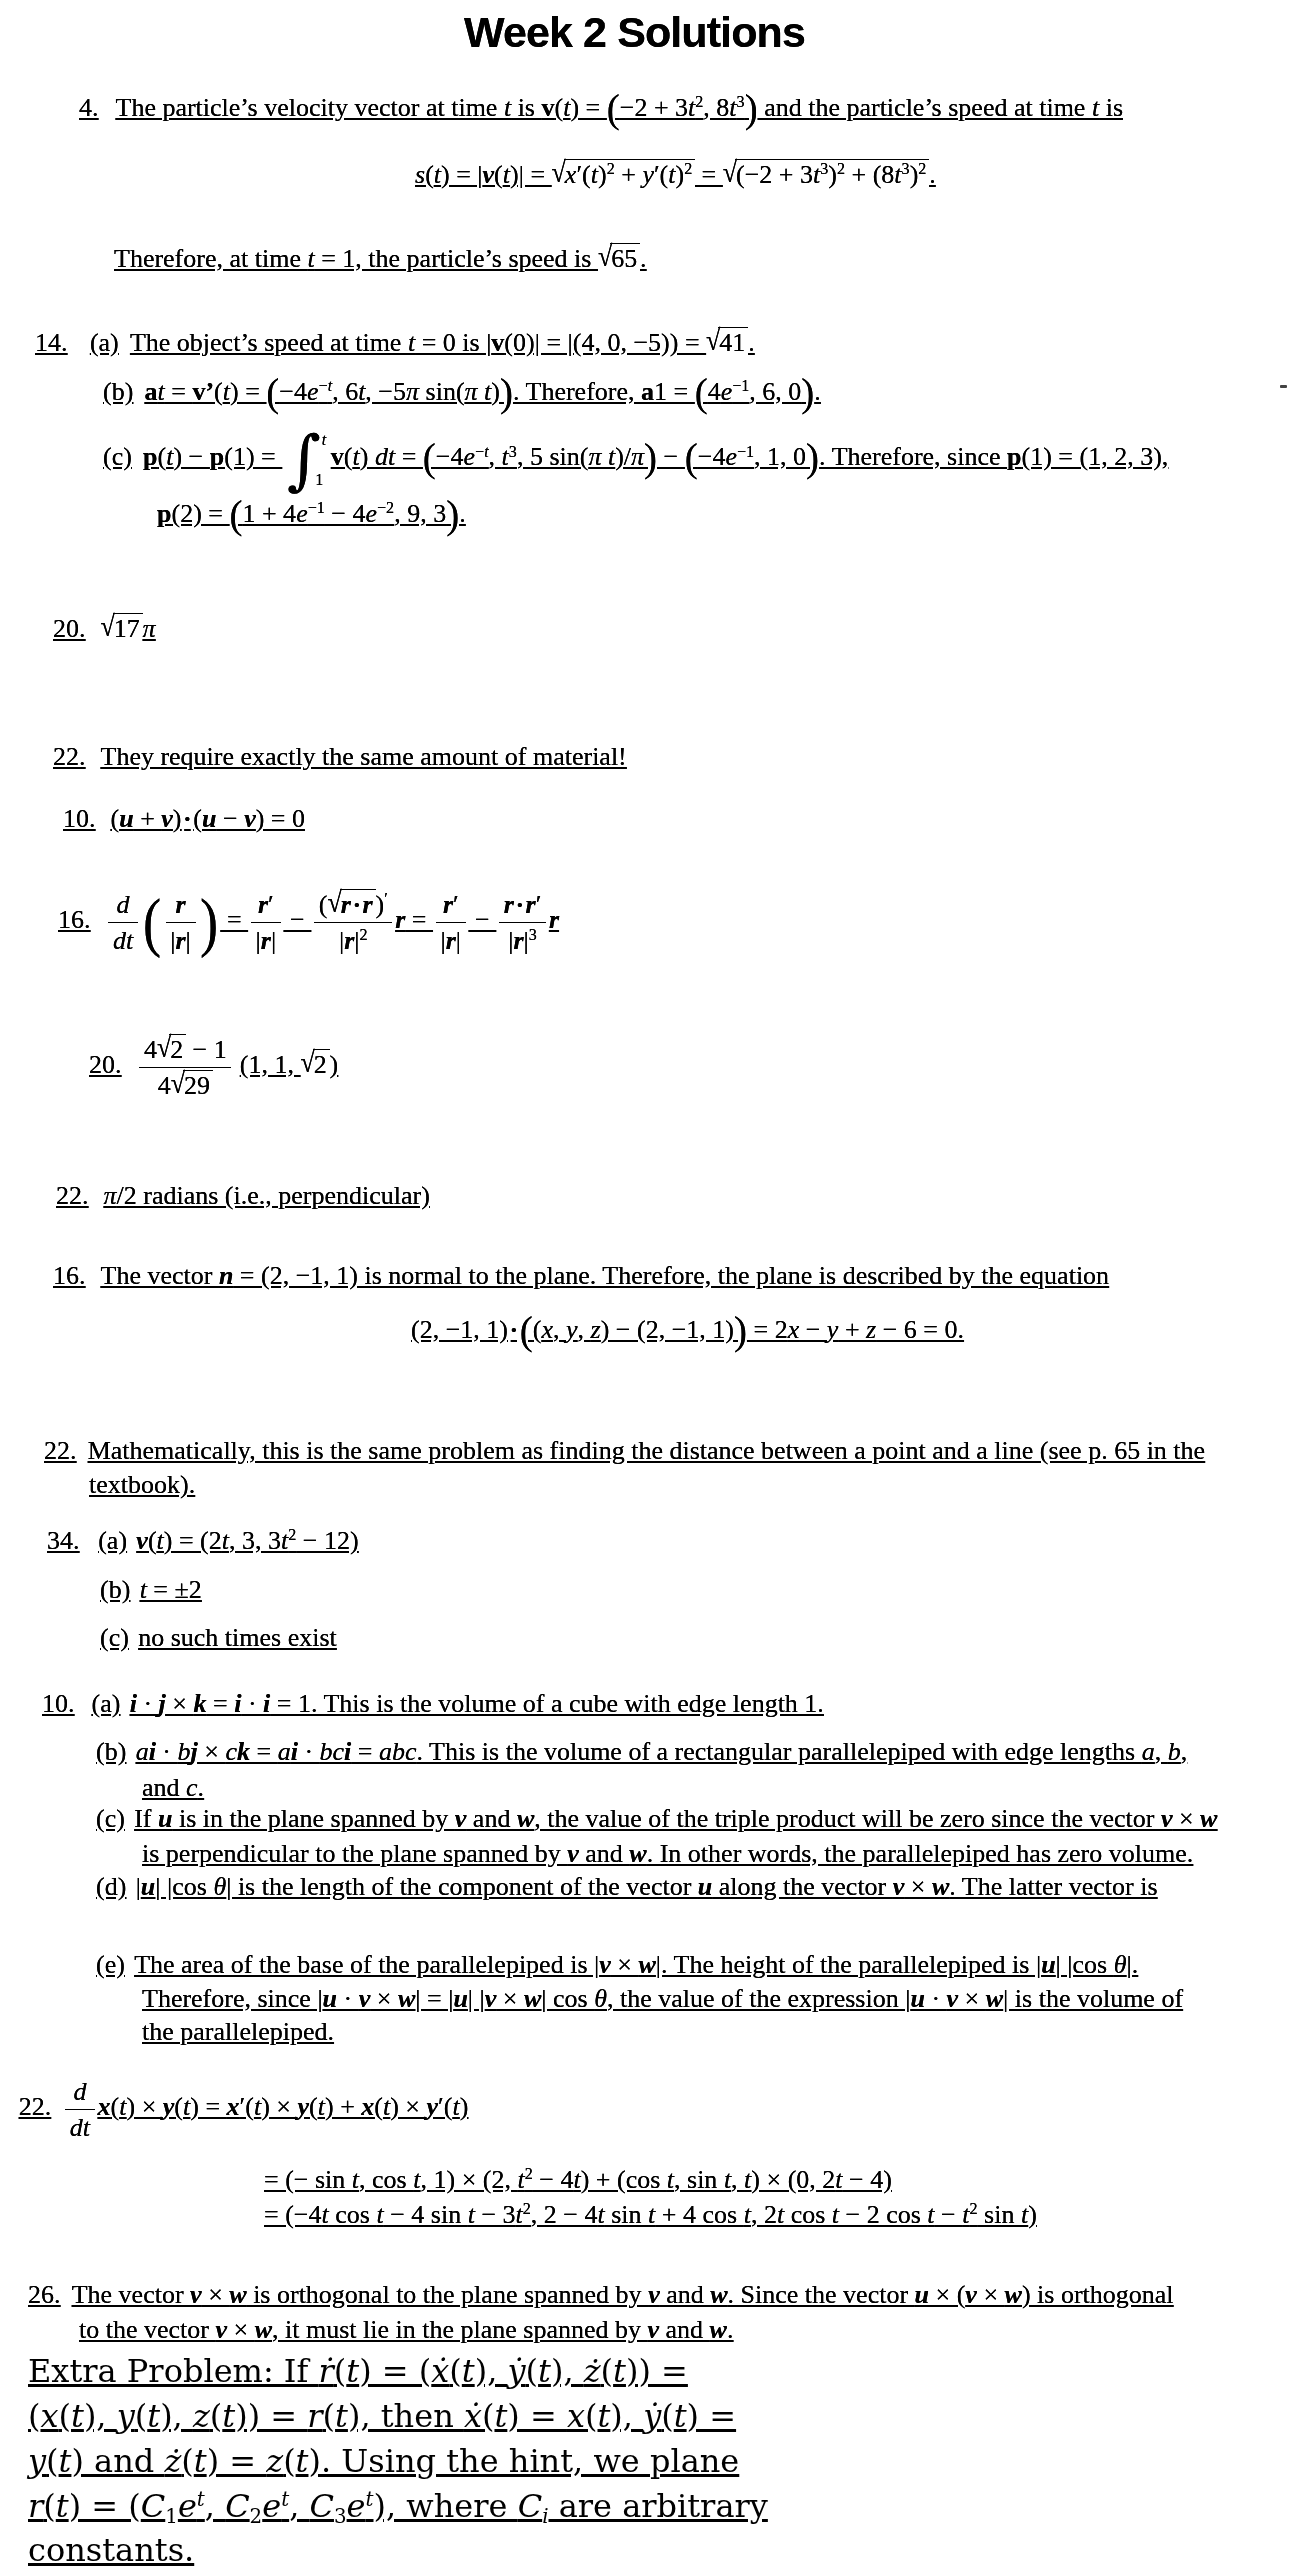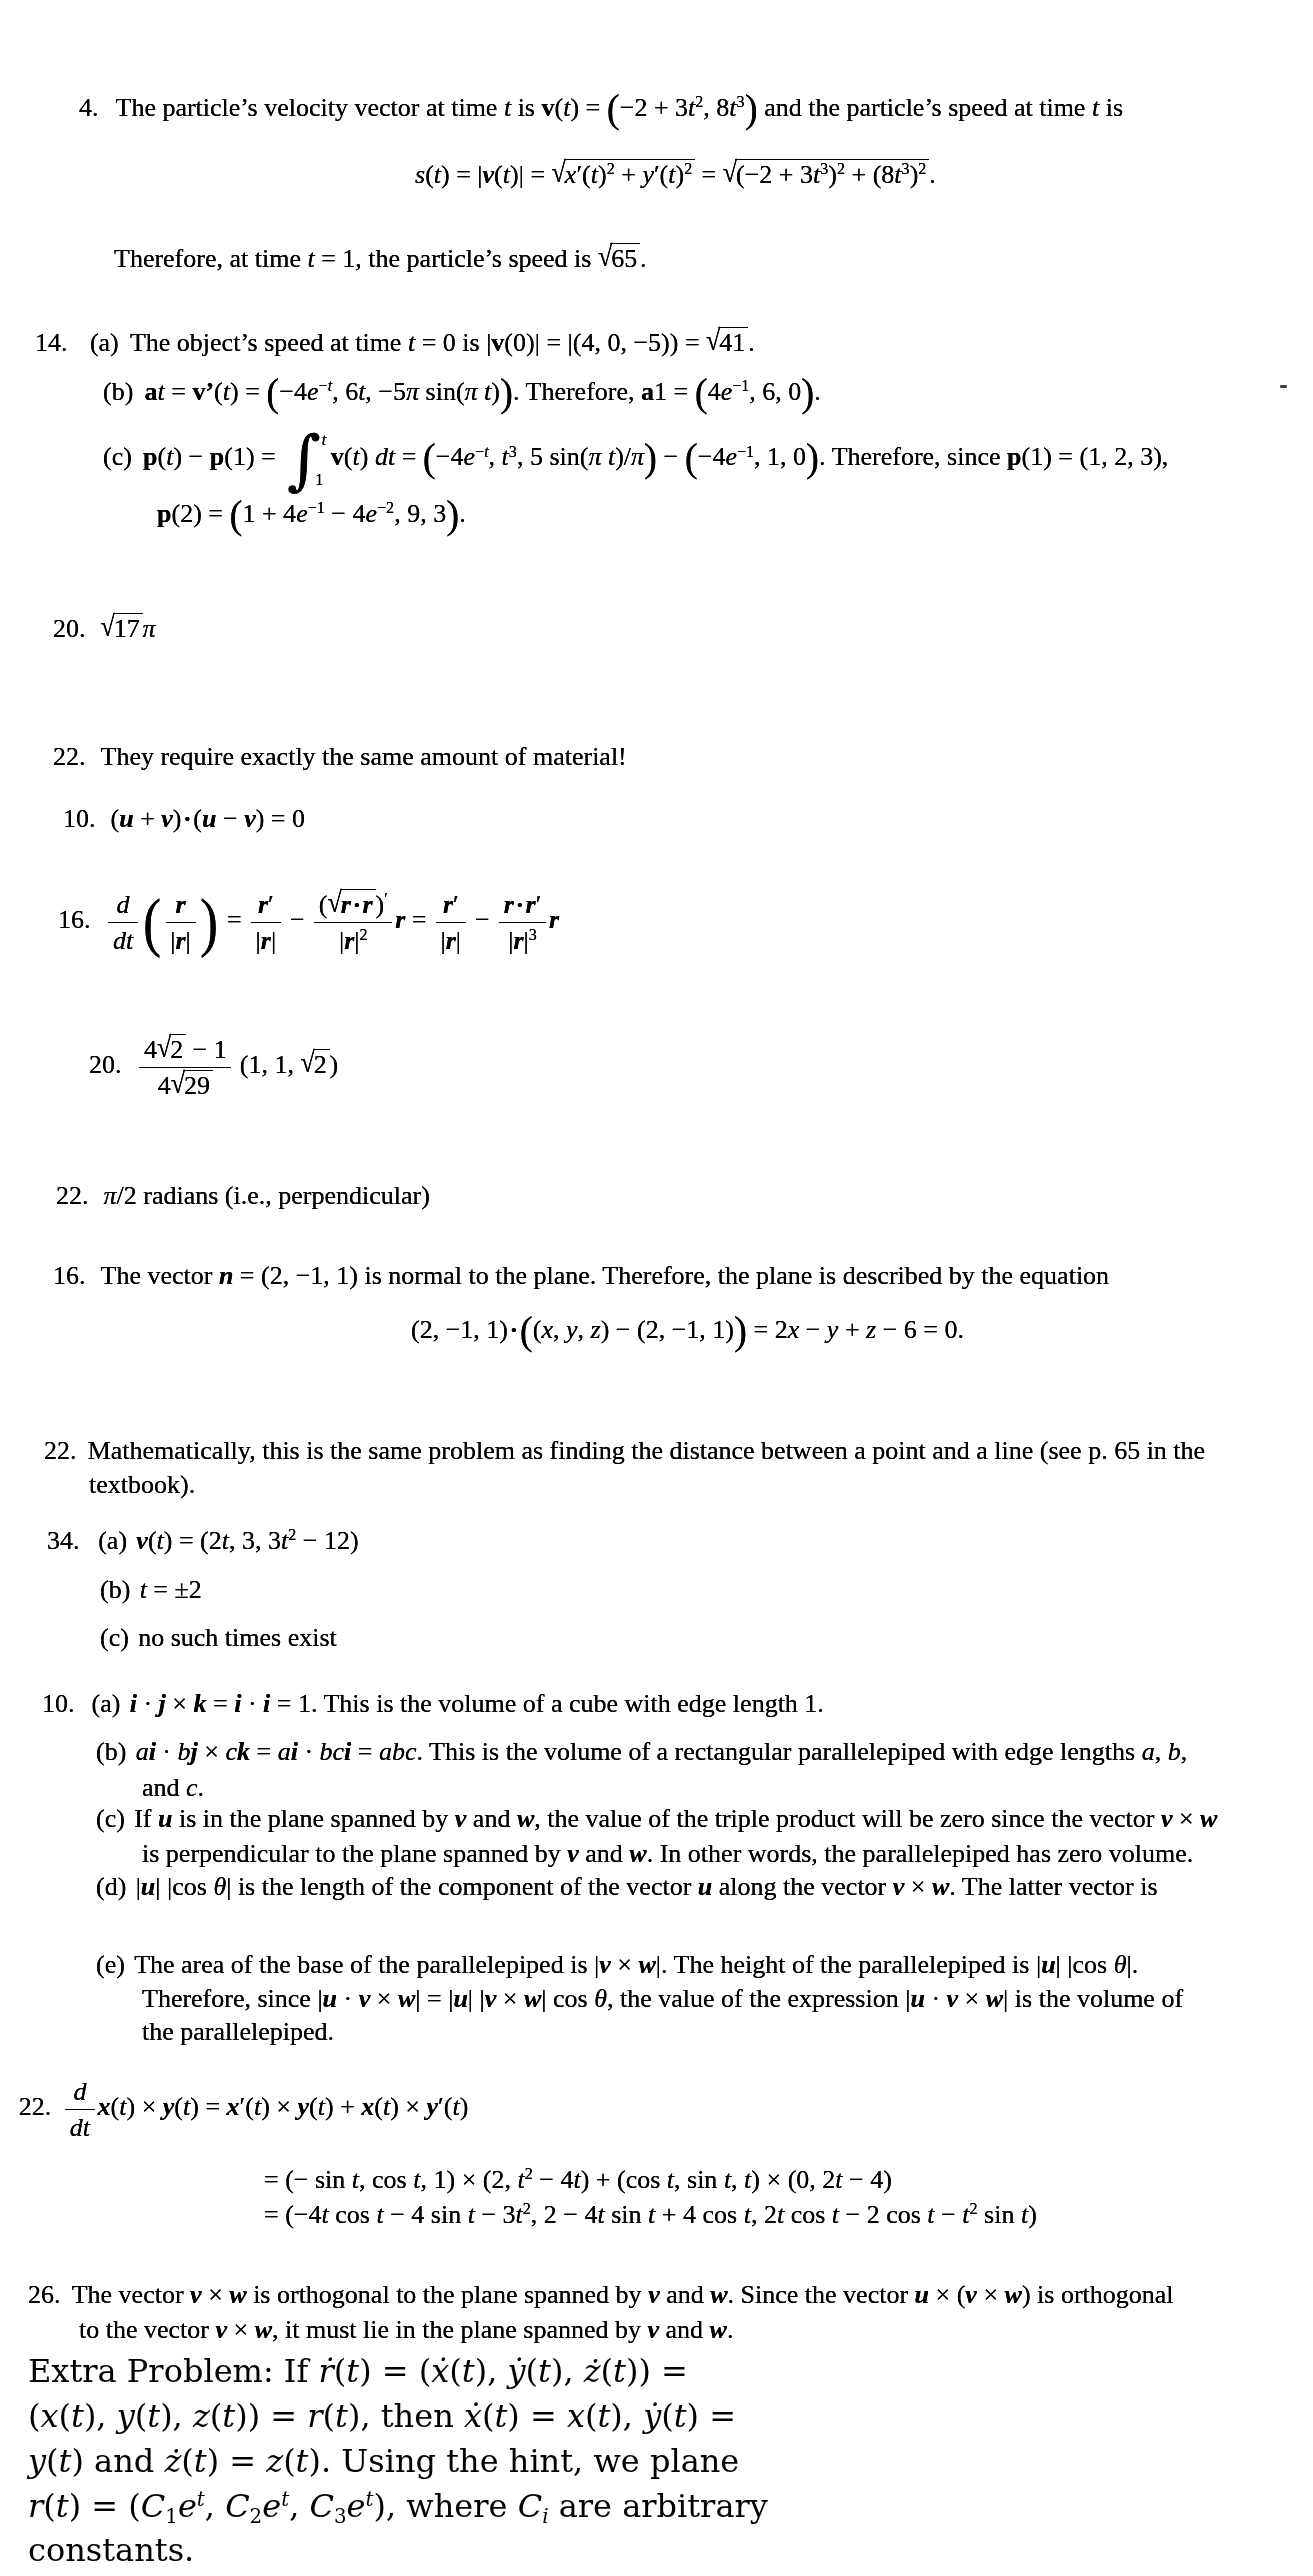--- a/index.html
+++ b/index.html
@@ -2,21 +2,21 @@
 <html style="font-size:15px"><head>
 <meta charset="utf-8">
 <style>
   html,body{margin:0;padding:0;background:#ffffff;}
   .page{position:relative;width:1313px;height:2576px;background:#ffffff;color:#000;
         font-family:"Liberation Serif",serif;font-size:26px;overflow:hidden;
         text-shadow:0 0 0.4px #000;}
   .title{position:absolute;top:7.5px;left:0;width:1269px;text-align:center;
          font-family:"Liberation Sans",sans-serif;font-weight:bold;font-size:43px;
          letter-spacing:-0.9px;}
-  .row{position:absolute;white-space:nowrap;line-height:35px;}
+  .row{position:absolute;white-space:nowrap;line-height:35px;text-decoration:underline;}
   .row.cm{font-family:"DejaVu Serif",serif;font-size:32px;line-height:43px;text-shadow:none;}
   .rm{font-style:normal;}
   .it{font-style:italic;}
   .bd{font-weight:bold;}
   .bi{font-weight:bold;font-style:italic;}
   .sup{font-size:0.62em;vertical-align:0.55em;line-height:1;}
   .sb{font-size:0.62em;vertical-align:-0.28em;line-height:1;}
   .frac{display:inline-flex;flex-direction:column;text-align:center;vertical-align:middle;
         line-height:1.12;margin:0 2.8px;}
   .frac .num{border-bottom:1.9px solid #000;padding:0.9px 4.7px 2.8px;}
@@ -34,20 +34,21 @@
   .Big{font-size:2.55em;vertical-align:middle;line-height:1;display:inline-block;
        transform:scaleX(0.82);font-weight:300;}
   .dot{font-size:0.68em;vertical-align:0.14em;margin:0 2.8px;}
   .hsp{display:inline-block;}
   .artifact{position:absolute;background:#444;border-radius:0.9px;}
 </style>
 </head>
 <body>
 
 <div class="page">
+  <div class="title">Week 2 Solutions</div>
   <div class="artifact" style="left:1280px;top:385px;width:6.5px;height:2.8px;"></div>
 <div class="row" style="left: 79px; top: 89px;"><span class="rm">4.</span><span class="hsp" style="width: 17px;"></span><span class="rm">The particle’s velocity vector at time </span><span class="it">t</span><span class="rm"> is </span><span class="bd">v</span><span class="rm">(</span><span class="it">t</span><span class="rm">) = </span><span class="big">(</span><span class="rm">−2 + 3</span><span class="it">t</span><span class="sup"><span class="rm">2</span></span><span class="rm">, 8</span><span class="it">t</span><span class="sup"><span class="rm">3</span></span><span class="big">)</span><span class="rm"> and the particle’s speed at time </span><span class="it">t</span><span class="rm"> is</span></div>
     <div class="row" style="left: 415px; top: 157px;"><span class="it">s</span><span class="rm">(</span><span class="it">t</span><span class="rm">) = |</span><span class="bi">v</span><span class="rm">(</span><span class="it">t</span><span class="rm">)| = </span><span class="sqrt"><span class="rad">√</span><span class="bar"><span class="it">x</span><span class="rm">′(</span><span class="it">t</span><span class="rm">)</span><span class="sup"><span class="rm">2</span></span><span class="rm"> + </span><span class="it">y</span><span class="rm">′(</span><span class="it">t</span><span class="rm">)</span><span class="sup"><span class="rm">2</span></span></span></span><span class="rm"> = </span><span class="sqrt"><span class="rad">√</span><span class="bar"><span class="rm">(−2 + 3</span><span class="it">t</span><span class="sup"><span class="rm">3</span></span><span class="rm">)</span><span class="sup"><span class="rm">2</span></span><span class="rm"> + (8</span><span class="it">t</span><span class="sup"><span class="rm">3</span></span><span class="rm">)</span><span class="sup"><span class="rm">2</span></span></span></span><span class="rm">.</span></div>
     <div class="row" style="left: 114px; top: 241px;"><span class="rm">Therefore, at time </span><span class="it">t</span><span class="rm"> = 1, the particle’s speed is </span><span class="sqrt"><span class="rad">√</span><span class="bar"><span class="rm">65</span></span></span><span class="rm">.</span></div>
     <div class="row" style="left: 35px; top: 325px;"><span class="rm">14.</span><span class="hsp" style="width: 22.4px;"></span><span class="rm">(a)</span><span class="hsp" style="width: 11.2px;"></span><span class="rm">The object’s speed at time </span><span class="it">t</span><span class="rm"> = 0 is |</span><span class="bd">v</span><span class="rm">(0)| = |(4, 0, −5)) = </span><span class="sqrt"><span class="rad">√</span><span class="bar"><span class="rm">41</span></span></span><span class="rm">.</span></div>
     <div class="row" style="left: 103px; top: 373px;"><span class="rm">(b)</span><span class="hsp" style="width: 11.2px;"></span><span class="bd">a</span><span class="it">t</span><span class="rm"> = </span><span class="bd">v’</span><span class="rm">(</span><span class="it">t</span><span class="rm">) = </span><span class="big">(</span><span class="rm">−4</span><span class="it">e</span><span class="sup"><span class="rm">−</span><span class="it">t</span></span><span class="rm">, 6</span><span class="it">t</span><span class="rm">, −5</span><span class="it">π</span><span class="rm"> sin(</span><span class="it">π t</span><span class="rm">)</span><span class="big">)</span><span class="rm">. Therefore, </span><span class="bd">a</span><span class="rm">1 = </span><span class="big">(</span><span class="rm">4</span><span class="it">e</span><span class="sup"><span class="rm">−1</span></span><span class="rm">, 6, 0</span><span class="big">)</span><span class="rm">.</span></div>
     <div class="row" style="left: 103px; top: 422px;"><span class="rm">(c)</span><span class="hsp" style="width: 11.2px;"></span><span class="bd">p</span><span class="rm">(</span><span class="it">t</span><span class="rm">) − </span><span class="bd">p</span><span class="rm">(1) = </span><span class="intg">
         <span class="isym">∫</span>
         <span class="lims">
           <span class="hi"><span class="it">t</span></span>

